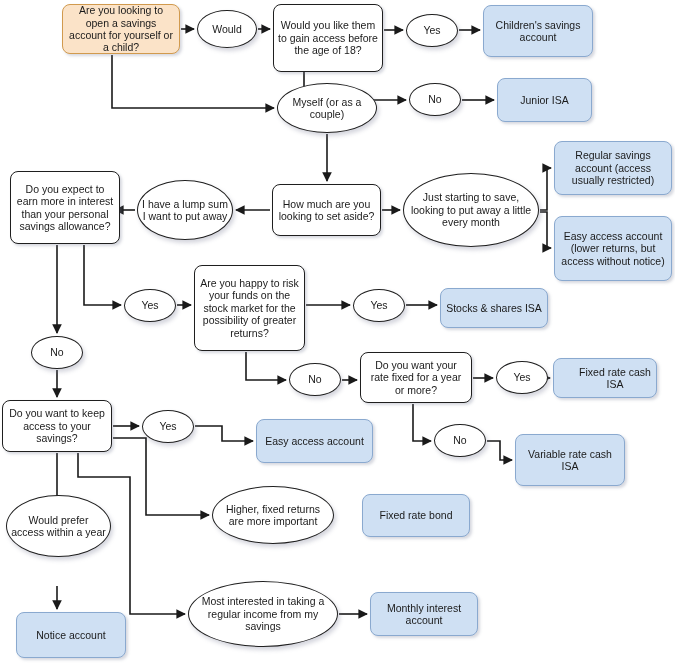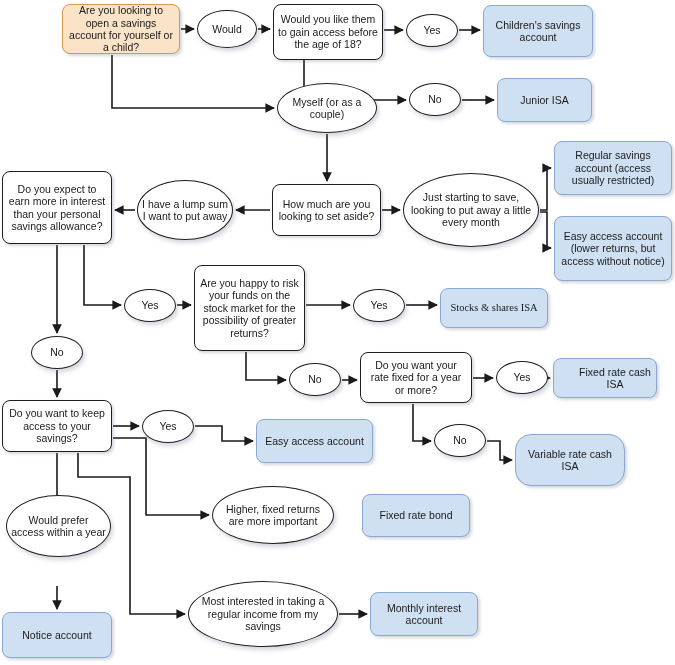--- a/index.html
+++ b/index.html
@@ -97,21 +97,21 @@
   </svg>
 
   <div class="node rect start" style="left:62px;top:4px;width:118px;height:50px;">
     <span>Are you looking to open a savings account for yourself or a child?</span>
   </div>
 
   <div class="node ellipse" style="left:197px;top:10px;width:60px;height:38px;">
     <span>Would</span>
   </div>
 
-  <div class="node rect" style="left:273px;top:4px;width:110px;height:56px;">
+  <div class="node rect" style="left:273px;top:4px;width:110px;height:68px;">
     <span>Would you like them to gain access before the age of 18?</span>
   </div>
 
   <div class="node ellipse" style="left:406px;top:14px;width:52px;height:33px;">
     <span>Yes</span>
   </div>
 
   <div class="node rect result" style="left:483px;top:5px;width:110px;height:52px;">
     <span>Children's savings account</span>
   </div>
@@ -129,21 +129,21 @@
   </div>
 
   <div class="node rect" style="left:272px;top:184px;width:109px;height:52px;">
     <span>How much are you looking to set aside?</span>
   </div>
 
   <div class="node ellipse" style="left:137px;top:180px;width:96px;height:60px;">
     <span>I have a lump sum I want to put away</span>
   </div>
 
-  <div class="node rect" style="left:2px;top:171px;width:110px;height:73px;">
+  <div class="node rect" style="left:10px;top:171px;width:110px;height:73px;">
     <span>Do you expect to earn more in interest than your personal savings allowance?</span>
   </div>
 
   <div class="node ellipse" style="left:403px;top:173px;width:136px;height:74px;justify-content:flex-end;">
     <span>Just starting to save, looking to put away a little every month</span>
   </div>
 
   <div class="node rect result" style="left:554px;top:141px;width:118px;height:54px;">
     <span>Regular savings account (access usually restricted)</span>
   </div>
@@ -157,21 +157,21 @@
   </div>
 
   <div class="node rect" style="left:194px;top:265px;width:111px;height:86px;">
     <span>Are you happy to risk your funds on the stock market for the possibility of greater returns?</span>
   </div>
 
   <div class="node ellipse" style="left:353px;top:289px;width:52px;height:33px;">
     <span>Yes</span>
   </div>
 
-  <div class="node rect result" style="left:440px;top:288px;width:108px;height:40px;font-family:Liberation Serif, serif;">
+  <div class="node rect result" style="left:440px;top:288px;width:108px;height:40px;">
     <span>Stocks &amp; shares ISA</span>
   </div>
 
   <div class="node ellipse" style="left:289px;top:363px;width:52px;height:33px;">
     <span>No</span>
   </div>
 
   <div class="node rect" style="left:360px;top:352px;width:112px;height:51px;">
     <span>Do you want your rate fixed for a year or more?</span>
   </div>
@@ -181,21 +181,21 @@
   </div>
 
   <div class="node rect result" style="left:553px;top:358px;width:104px;height:40px;padding-left:24px;">
     <span>Fixed rate cash ISA</span>
   </div>
 
   <div class="node ellipse" style="left:434px;top:424px;width:52px;height:33px;">
     <span>No</span>
   </div>
 
-  <div class="node rect result" style="left:515px;top:434px;width:110px;height:52px;border-radius:16px;">
+  <div class="node rect result" style="left:515px;top:434px;width:110px;height:52px;">
     <span>Variable rate cash ISA</span>
   </div>
 
   <div class="node ellipse" style="left:31px;top:336px;width:52px;height:33px;">
     <span>No</span>
   </div>
 
   <div class="node rect" style="left:2px;top:400px;width:110px;height:52px;">
     <span>Do you want to keep access to your savings?</span>
   </div>
@@ -213,21 +213,21 @@
   </div>
 
   <div class="node rect result" style="left:362px;top:494px;width:108px;height:43px;">
     <span>Fixed rate bond</span>
   </div>
 
   <div class="node ellipse" style="left:6px;top:495px;width:105px;height:62px;">
     <span>Would prefer access within a year</span>
   </div>
 
-  <div class="node rect result" style="left:2px;top:612px;width:110px;height:46px;">
+  <div class="node rect result" style="left:16px;top:612px;width:110px;height:46px;">
     <span>Notice account</span>
   </div>
 
   <div class="node ellipse" style="left:188px;top:581px;width:150px;height:66px;">
     <span>Most interested in taking a regular income from my savings</span>
   </div>
 
   <div class="node rect result" style="left:370px;top:592px;width:108px;height:44px;">
     <span>Monthly interest account</span>
   </div>

